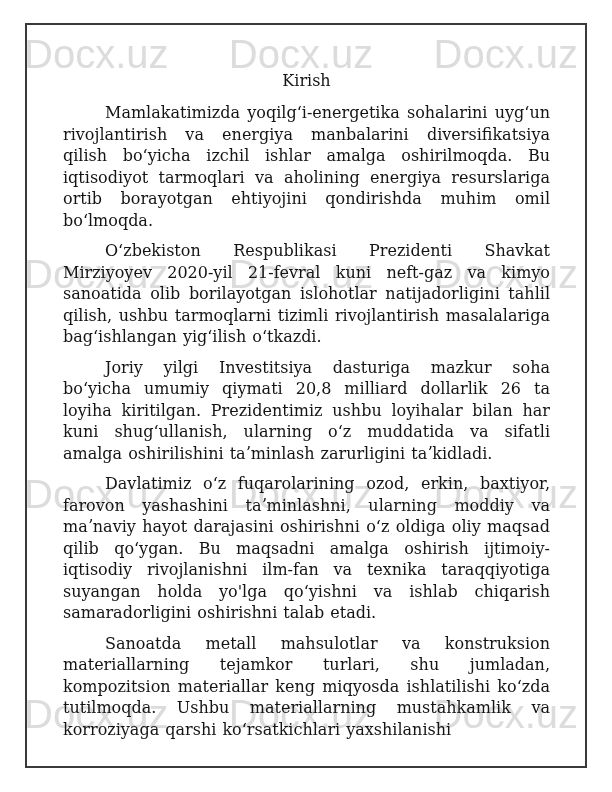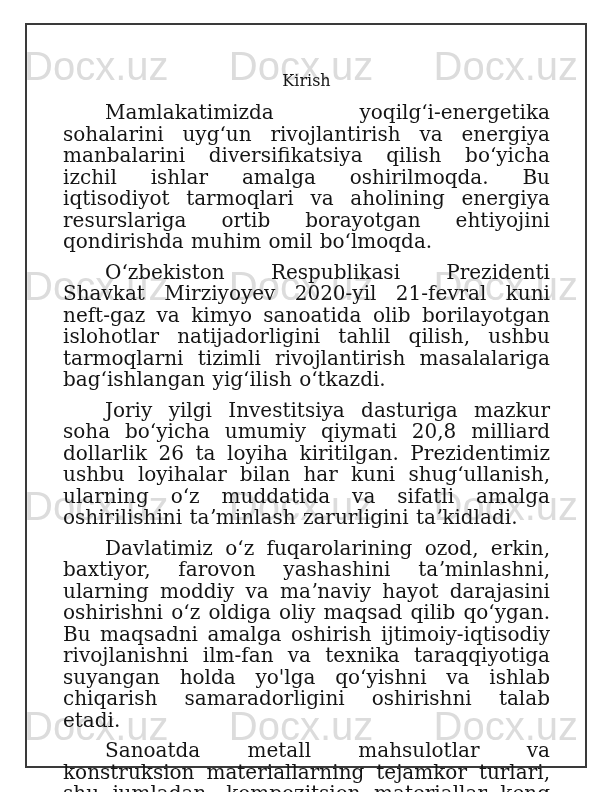--- a/index.html
+++ b/index.html
@@ -20,21 +20,21 @@
     top: 23px;
     width: 562px;
     height: 745px;
     border: 2px solid #3a3a3a;
     box-sizing: border-box;
     background: transparent;
   }
   .watermark-layer {
     position: absolute;
     left: 0;
-    top: 12px;
+    top: 0;
     width: 612px;
     height: 676px;
     pointer-events: none;
   }
   .wm-row {
     position: absolute;
     left: 24px;
     width: 554px;
     display: flex;
     justify-content: space-between;
@@ -61,21 +61,21 @@
     color: #141414;
   }
   .doc-title {
     text-align: center;
     font-size: 16px;
     font-weight: 400;
     line-height: 19px;
     margin: 0 0 12px 0;
   }
   .para {
-    font-size: 20px;
+    font-size: 16px;
     line-height: 21.5px;
     text-align: justify;
     text-indent: 42px;
     margin: 0 0 9px 0;
     word-spacing: 1px;
   }
 </style>
 </head>
 <body>
 

